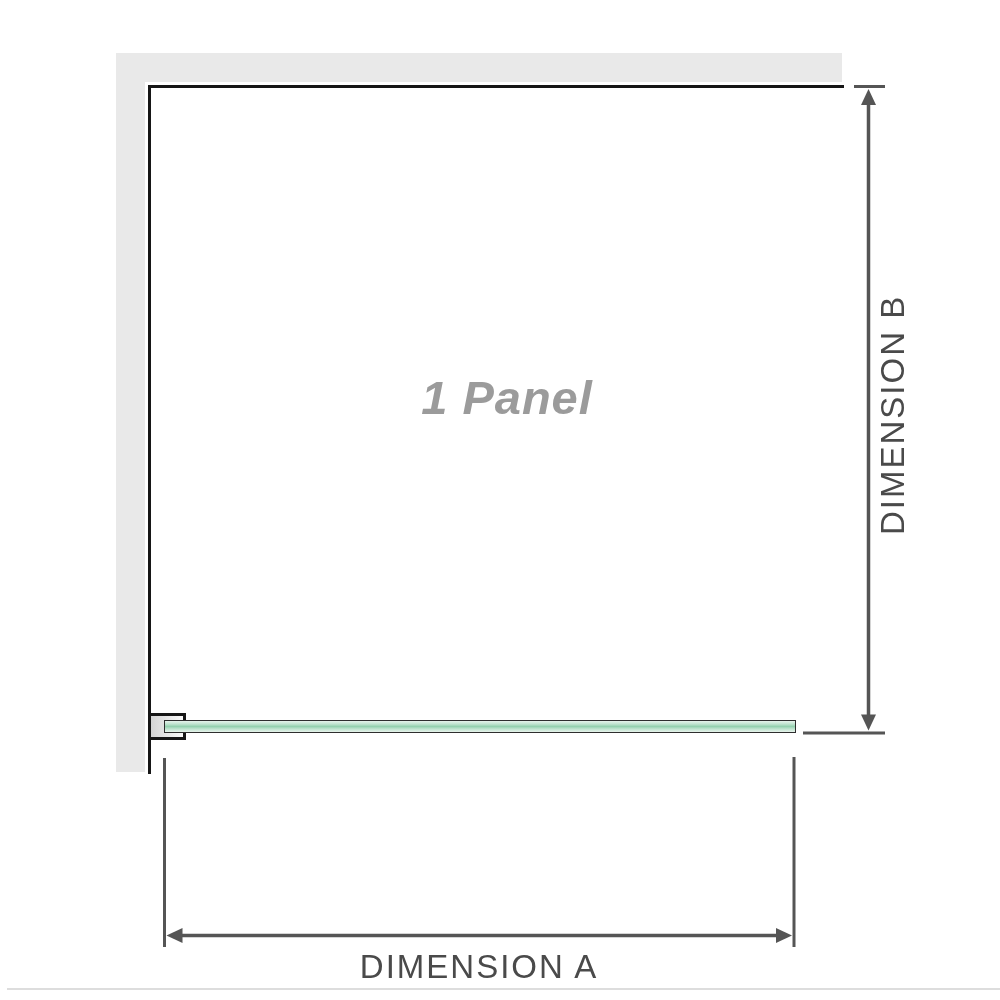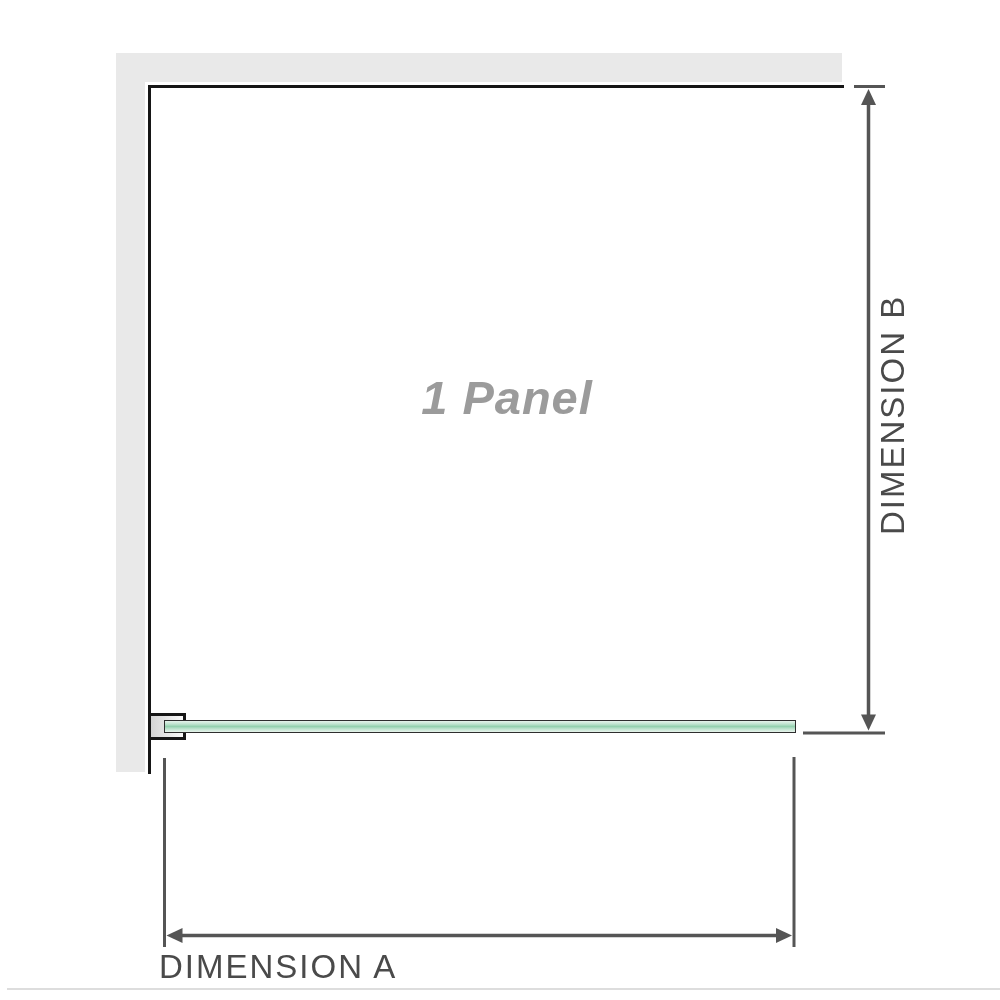--- a/index.html
+++ b/index.html
@@ -75,20 +75,21 @@
   
   .panel-label{
     position:absolute;left:300px;top:370px;width:400px;height:56px;
     line-height:56px;text-align:center;
     font-size:47px;font-style:italic;font-weight:700;
     color:var(--panel-text,#9b9b9b);
     letter-spacing:1px;
   }
   .dim-a-label{
     position:absolute;left:152px;top:948px;width:640px;
+    text-align:center;
     font-size:33px;font-weight:300;
     color:var(--dim-text,#4a4a4a);
     letter-spacing:2px;
     white-space:nowrap;
   }
   .dim-b-label{
     position:absolute;left:766px;top:395px;width:240px;height:40px;
     line-height:40px;text-align:center;
     font-size:33px;font-weight:300;
     color:var(--dim-text,#4a4a4a);

